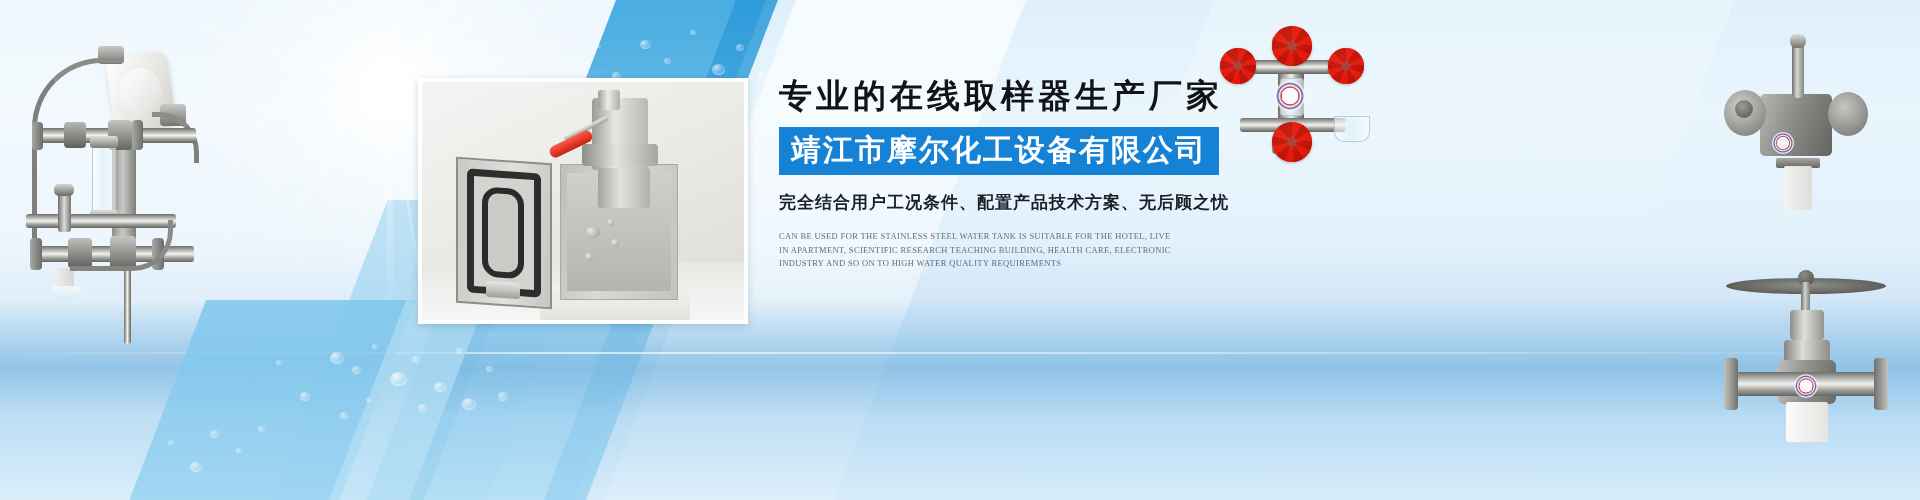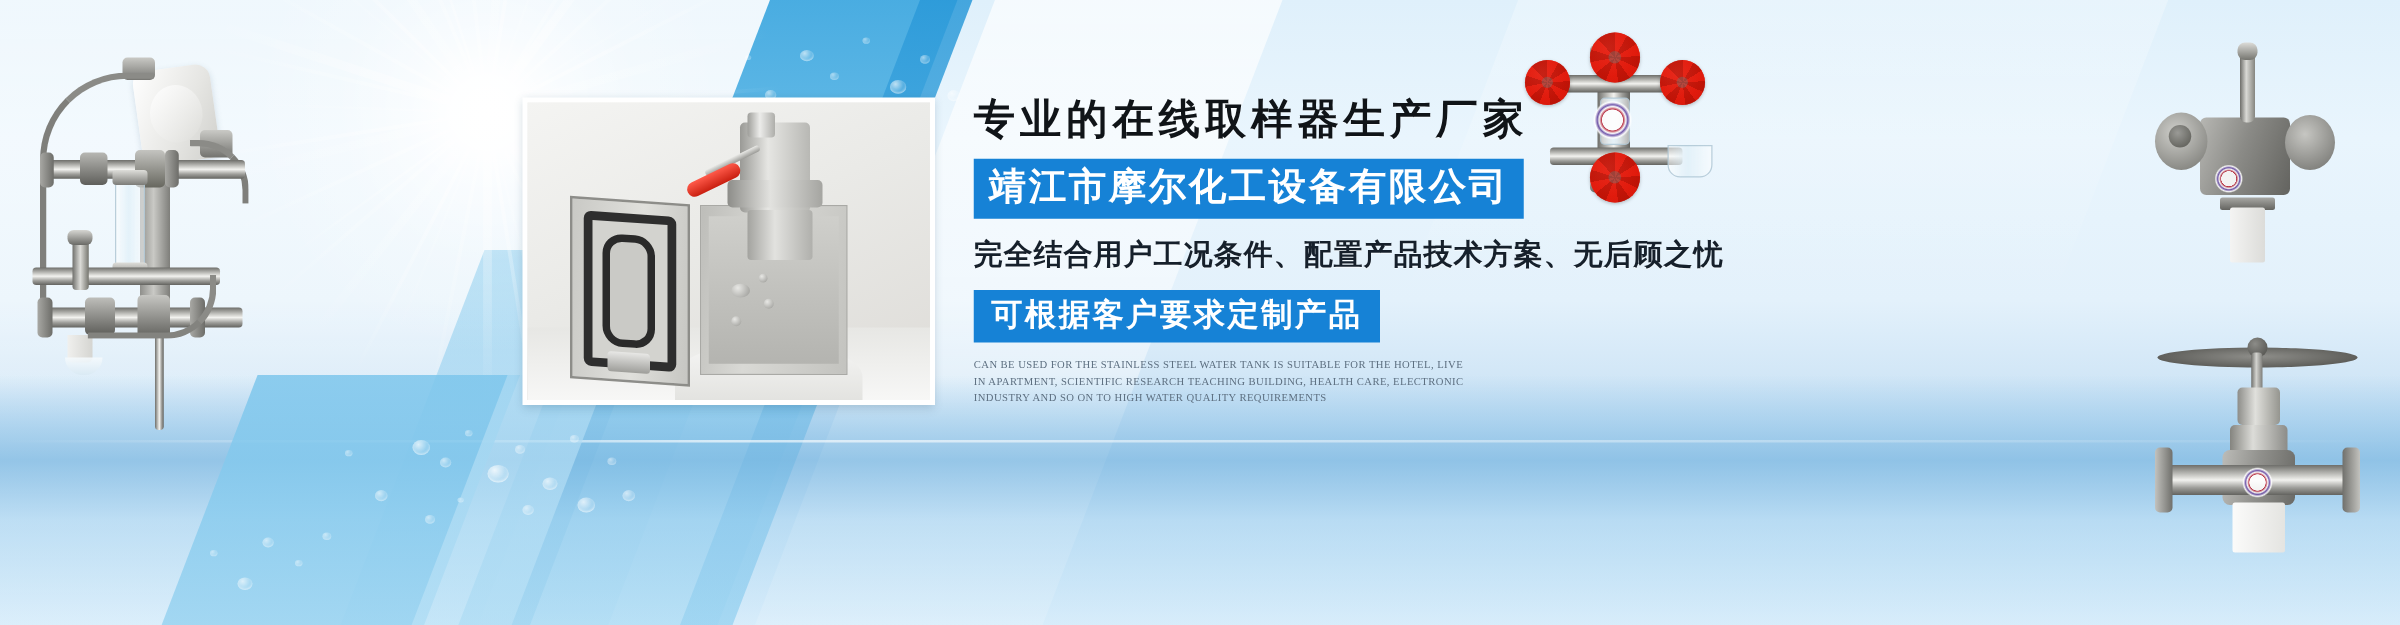--- a/index.html
+++ b/index.html
@@ -179,21 +179,21 @@
     font-weight:700;font-size:33px;line-height:40px;letter-spacing:4px;
     color:#101418;white-space:nowrap;
     text-shadow:0 1px 0 rgba(255,255,255,.55);
   }
   .tagline{
     display:inline-block;margin-top:11px;background:#1682d6;color:#fff;
     font-weight:700;font-size:30px;line-height:40px;letter-spacing:2px;
     padding:3px 12px 5px 12px;white-space:nowrap;
   }
   .subline{
-    margin-top:12px;font-size:23px;line-height:32px;letter-spacing:1px;
+    margin-top:12px;font-size:17px;line-height:32px;letter-spacing:1px;
     color:#16202b;font-weight:600;white-space:nowrap;
     text-shadow:0 1px 0 rgba(255,255,255,.6);
   }
   .custom{
     display:inline-block;margin-top:13px;background:#1682d6;color:#fff;
     font-weight:700;font-size:25px;line-height:34px;letter-spacing:2px;
     padding:3px 14px 5px 14px;white-space:nowrap;
   }
   .eng{
     margin-top:11px;width:400px;
@@ -383,21 +383,20 @@
       <div class="ph-rod"></div>
       <div class="ph-redhandle"></div>
       <div style="position:absolute;left:176px;top:86px;width:52px;height:40px;border-radius:3px;background:linear-gradient(90deg,#a3a39f,#e2e2df 42%,#b0b0ac);"></div>
     </div>
   </div>
 
   <div class="textblock">
     <div class="company">专业的在线取样器生产厂家</div>
     <div><span class="tagline">靖江市摩尔化工设备有限公司</span></div>
     <div class="subline">完全结合用户工况条件、配置产品技术方案、无后顾之忧</div>
-    <div><span class="custom">可根据客户要求定制产品</span></div>
     <div class="eng">CAN BE USED FOR THE STAINLESS STEEL WATER TANK IS SUITABLE FOR THE HOTEL, LIVE IN APARTMENT, SCIENTIFIC RESEARCH TEACHING BUILDING, HEALTH CARE, ELECTRONIC INDUSTRY AND SO ON TO HIGH WATER QUALITY REQUIREMENTS</div>
   </div>
 
   <div class="rig" style="left:1216px;top:34px;width:156px;height:120px;">
     <div class="pipe-v" style="left:62px;top:0px;width:26px;height:120px;"></div>
     <div class="glass-tube" style="left:64px;top:44px;width:22px;height:36px;"></div>
     <div class="pipe-h" style="left:24px;top:26px;width:106px;height:14px;"></div>
     <div class="pipe-h" style="left:24px;top:84px;width:106px;height:14px;"></div>
     <div class="flange" style="position:absolute;left:56px;top:2px;width:38px;height:10px;background:linear-gradient(180deg,#cbcbc7,#74746f);"></div>
     <div class="flange" style="position:absolute;left:56px;top:110px;width:38px;height:10px;background:linear-gradient(180deg,#cbcbc7,#74746f);"></div>

